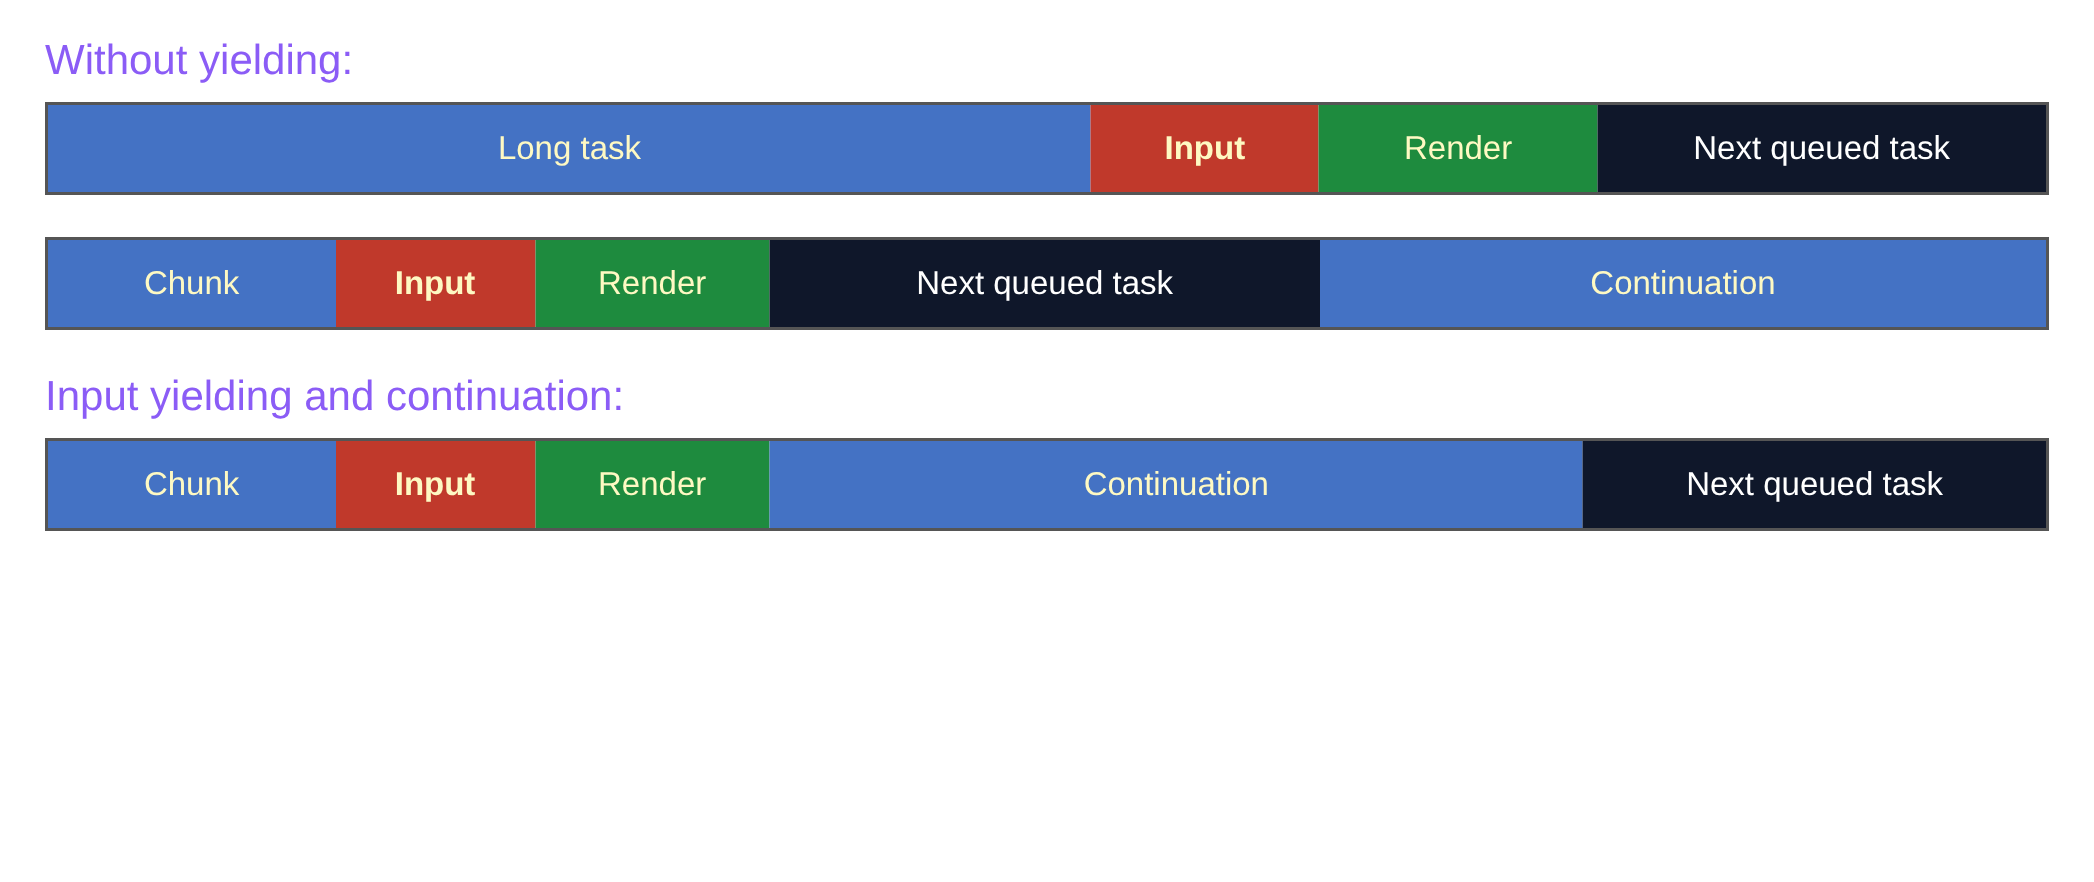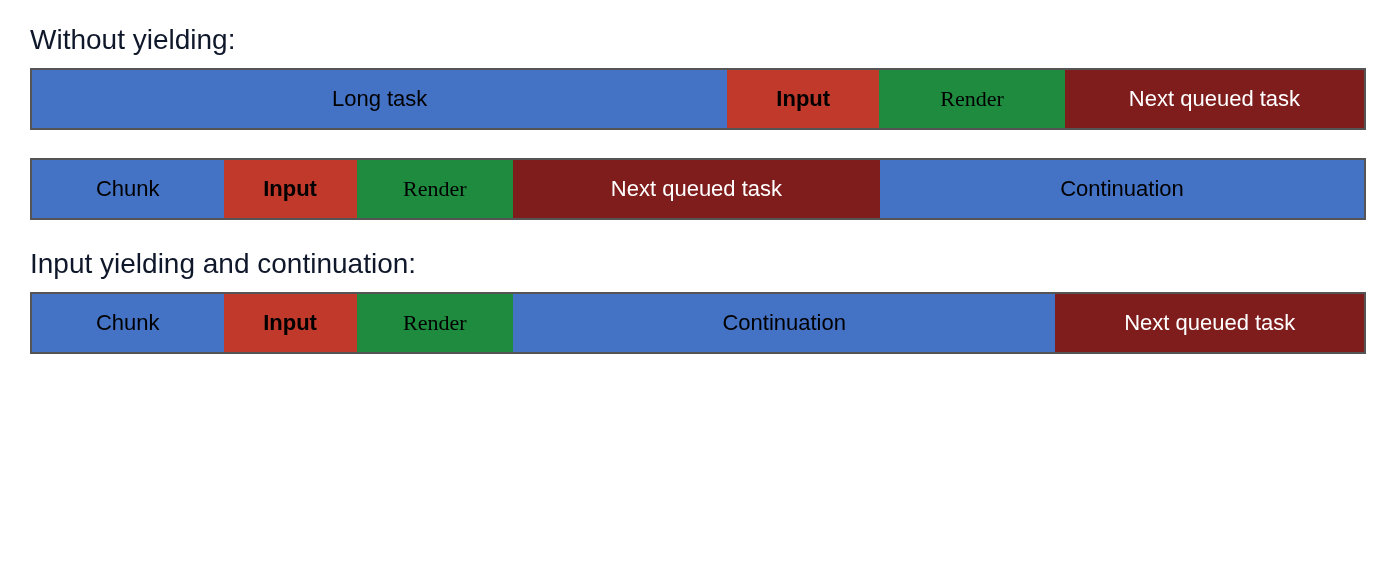--- a/index.html
+++ b/index.html
@@ -12,47 +12,47 @@
       min-height: 588px;
     }
 
     .section {
       margin-bottom: 28px;
     }
 
     .section-title {
       font-size: 28px;
       font-weight: 400;
-      color: #0f172a;
+      color: #8b5cf6;
       margin-bottom: 12px;
     }
 
     .bar-row {
       display: flex;
       width: 100%;
       height: 62px;
       border: 2px solid #555;
       overflow: hidden;
     }
 
     .bar-segment {
       display: flex;
       align-items: center;
       justify-content: center;
-      color: #000000;
+      color: #fef9c3;
       font-size: 22px;
       font-weight: 400;
       white-space: nowrap;
       padding: 0 8px;
     }
 
     .seg-blue       { background-color: #4472C4; }
     .seg-red        { background-color: #C0392B; font-weight: bold; }
-    .seg-green      { background-color: #1E8B3E; font-family: Liberation Serif, serif; }
-    .seg-gray       { background-color: #7f1d1d; color: #ffffff; }
+    .seg-green      { background-color: #1E8B3E; }
+    .seg-gray       { background-color: #0f172a; color: #ffffff; }
 
     
     .r1-longtask  { flex: 6; }
     .r1-input     { flex: 1.2; }
     .r1-render    { flex: 1.5; }
     .r1-next      { flex: 2.5; }
 
     
     .r2-chunk     { flex: 1.5; }
     .r2-input     { flex: 1; }

